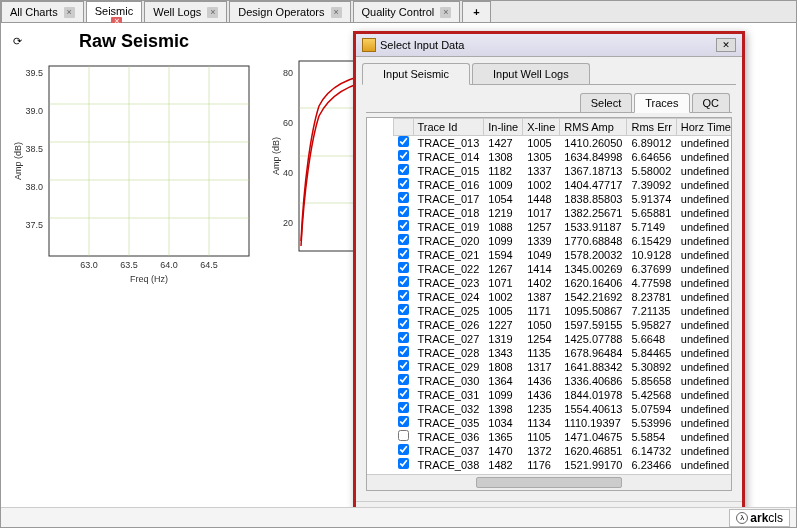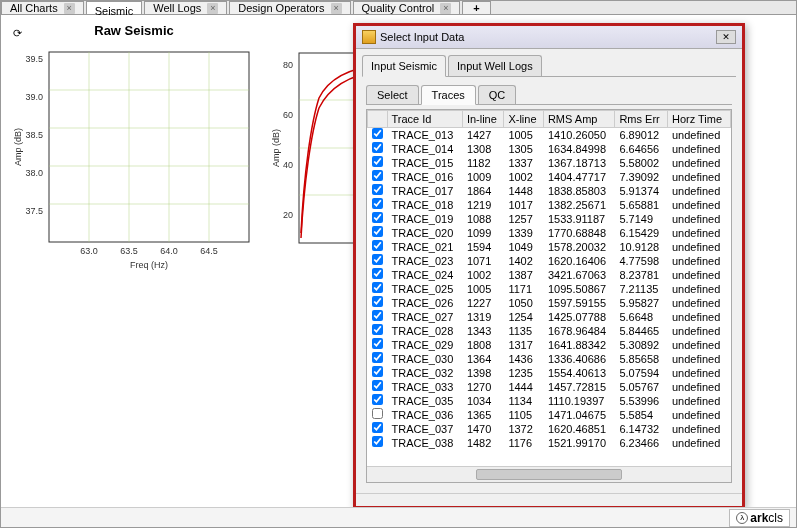--- a/index.html
+++ b/index.html
@@ -1,59 +1,59 @@
 <!DOCTYPE html>
 <html><head>
 <meta charset="utf-8">
 <style>
   * { box-sizing: border-box; margin: 0; padding: 0; }
   body { font-family: Tahoma, Arial, sans-serif; font-size: 11px; background: #fff; width: 797px; height: 528px; overflow: hidden; position: relative; border: 1px solid #999; }
   
   
-  .outer-tabs { display: flex; background: #e8e8e8; border-bottom: 1px solid #999; height: 14px; }
+  .outer-tabs { display: flex; background: #e8e8e8; border-bottom: 1px solid #999; height: 22px; }
   .outer-tab { display: flex; align-items: center; padding: 3px 8px; border: 1px solid #999; border-bottom: none; background: #f0f0f0; margin-right: 2px; cursor: pointer; font-size: 11px; }
   .outer-tab.active { background: #fff; flex-direction: column; }
   .outer-tab .close { margin-left: 6px; width: 11px; height: 11px; display: flex; align-items: center; justify-content: center; font-size: 9px; line-height: 1; }
   .close.red { background: #e06060; color: #fff; border-radius: 1px; }
   .close.gray { background: #ccc; color: #666; border-radius: 1px; }
   .outer-tab.plus { padding: 2px 10px; font-weight: bold; }
   
   .workspace { position: relative; height: calc(100% - 22px - 20px); background: #fff; padding: 8px; }
   
   
   .chart-area { display: flex; gap: 10px; }
   .chart-box { position: relative; }
-  .chart-title { text-align: center; font-weight: bold; font-size: 13px; margin-bottom: 4px; }
+  .chart-title { text-align: center; font-weight: bold; font-size: 18px; margin-bottom: 4px; }
   .refresh-icon { position: absolute; top: 4px; left: 4px; font-size: 11px; }
   
   svg.grid text { font-size: 9px; fill: #333; }
   svg.grid .gridline { stroke: #b0d080; stroke-width: 0.5; }
   svg.grid .seriesline { stroke: #c00; stroke-width: 1.5; fill: none; }
   
   
   .dialog { position: absolute; top: 8px; left: 352px; width: 392px; height: 486px; background: #f0f0f0; border: 3px solid #b91c1c; box-shadow: 2px 2px 8px rgba(0,0,0,0.3); display: flex; flex-direction: column; }
   .dialog-titlebar { background: linear-gradient(#e8e8f4, #d8d8e8); padding: 4px 6px; display: flex; align-items: center; justify-content: space-between; border-bottom: 1px solid #aaa; font-size: 11px; }
   .dialog-titlebar-left { display: flex; align-items: center; gap: 4px; }
   .dlg-icon { width: 14px; height: 14px; background: linear-gradient(#f8d060, #e0a020); border: 1px solid #a07010; }
   .dialog-close { width: 20px; height: 14px; background: #ddd; border: 1px solid #999; display: flex; align-items: center; justify-content: center; font-size: 9px; cursor: pointer; }
   
   .dialog-body { flex: 1; padding: 6px; display: flex; flex-direction: column; }
   
   .dlg-tabs { display: flex; border-bottom: 1px solid #aaa; }
-  .dlg-tab { padding: 4px 8px; border: 1px solid #aaa; border-bottom: none; background: #e4e4e4; margin-right: 2px; cursor: pointer; font-size: 11px; border-radius: 3px 3px 0 0; }
+  .dlg-tab { padding: 4px 20px; border: 1px solid #aaa; border-bottom: none; background: #e4e4e4; margin-right: 2px; cursor: pointer; font-size: 11px; border-radius: 3px 3px 0 0; }
   .dlg-tab.active { background: #f0f0f0; border-bottom: 1px solid #f0f0f0; margin-bottom: -1px; }
   
   .dlg-panel { flex: 1; padding: 8px 4px 4px 4px; display: flex; flex-direction: column; }
   
-  .sub-tabs { display: flex; border-bottom: 1px solid #aaa; margin-bottom: 4px; }
+  .sub-tabs { display: flex; border-bottom: 1px solid #aaa; margin-bottom: 4px; justify-content: flex-end; }
   .sub-tab { padding: 3px 10px; border: 1px solid #aaa; border-bottom: none; background: #e4e4e4; margin-right: 2px; cursor: pointer; font-size: 11px; border-radius: 3px 3px 0 0; }
   .sub-tab.active { background: #fbfbfb; border-bottom: 1px solid #fbfbfb; margin-bottom: -1px; }
   
   .table-wrap { flex: 1; border: 1px solid #aaa; background: #fff; overflow: hidden; position: relative; display: flex; flex-direction: column; }
-  .table-scroll { flex: 1; overflow-y: scroll; overflow-x: hidden; }
+  .table-scroll { flex: 1; overflow-y: scroll; overflow-x: hidden; padding-left: 26px; }
   
   table.data { width: 100%; border-collapse: collapse; font-size: 11px; }
   table.data th { background: #eee; border: 1px solid #ccc; padding: 2px 4px; text-align: left; font-weight: normal; white-space: nowrap; position: sticky; top: 0; }
   table.data td { padding: 0 4px; white-space: nowrap; border-right: 1px solid transparent; line-height: 14px; }
   table.data td.chk { width: 16px; text-align: center; }
   table.data input[type=checkbox] { width: 11px; height: 11px; }
   
   .hscroll { height: 16px; background: #eee; border-top: 1px solid #ccc; position: relative; }
   .hscroll-thumb { position: absolute; left: 30%; width: 40%; top: 2px; bottom: 2px; background: #ccc; border: 1px solid #aaa; border-radius: 2px; }
   
@@ -215,21 +215,21 @@
                     <td>TRACE_016</td>
                     <td>1009</td>
                     <td>1002</td>
                     <td>1404.47717</td>
                     <td>7.39092</td>
                     <td>undefined</td>
                   </tr>
                   <tr>
                     <td class="chk"><input type="checkbox" checked="" style=""></td>
                     <td>TRACE_017</td>
-                    <td>1864</td>
+                    <td>1054</td>
                     <td>1448</td>
                     <td>1838.85803</td>
                     <td>5.91374</td>
                     <td>undefined</td>
                   </tr>
                   <tr>
                     <td class="chk"><input type="checkbox" checked="" style=""></td>
                     <td>TRACE_018</td>
                     <td>1219</td>
                     <td>1017</td>
@@ -259,33 +259,42 @@
                     <td class="chk"><input type="checkbox" checked="" style=""></td>
                     <td>TRACE_021</td>
                     <td>1594</td>
                     <td>1049</td>
                     <td>1578.20032</td>
                     <td>10.9128</td>
                     <td>undefined</td>
                   </tr>
                   <tr>
                     <td class="chk"><input type="checkbox" checked="" style=""></td>
+                    <td>TRACE_022</td>
+                    <td>1267</td>
+                    <td>1414</td>
+                    <td>1345.00269</td>
+                    <td>6.37699</td>
+                    <td>undefined</td>
+                  </tr>
+                  <tr>
+                    <td class="chk"><input type="checkbox" checked="" style=""></td>
                     <td>TRACE_023</td>
                     <td>1071</td>
                     <td>1402</td>
                     <td>1620.16406</td>
                     <td>4.77598</td>
                     <td>undefined</td>
                   </tr>
                   <tr>
                     <td class="chk"><input type="checkbox" checked="" style=""></td>
                     <td>TRACE_024</td>
                     <td>1002</td>
                     <td>1387</td>
-                    <td>3421.67063</td>
+                    <td>1542.21692</td>
                     <td>8.23781</td>
                     <td>undefined</td>
                   </tr>
                   <tr>
                     <td class="chk"><input type="checkbox" checked="" style=""></td>
                     <td>TRACE_025</td>
                     <td>1005</td>
                     <td>1171</td>
                     <td>1095.50867</td>
                     <td>7.21135</td>
@@ -331,34 +340,34 @@
                     <td class="chk"><input type="checkbox" checked="" style=""></td>
                     <td>TRACE_030</td>
                     <td>1364</td>
                     <td>1436</td>
                     <td>1336.40686</td>
                     <td>5.85658</td>
                     <td>undefined</td>
                   </tr>
                   <tr>
                     <td class="chk"><input type="checkbox" checked="" style=""></td>
+                    <td>TRACE_031</td>
+                    <td>1099</td>
+                    <td>1436</td>
+                    <td>1844.01978</td>
+                    <td>5.42568</td>
+                    <td>undefined</td>
+                  </tr>
+                  <tr>
+                    <td class="chk"><input type="checkbox" checked="" style=""></td>
                     <td>TRACE_032</td>
                     <td>1398</td>
                     <td>1235</td>
                     <td>1554.40613</td>
                     <td>5.07594</td>
-                    <td>undefined</td>
-                  </tr>
-                  <tr>
-                    <td class="chk"><input type="checkbox" checked="" style=""></td>
-                    <td>TRACE_033</td>
-                    <td>1270</td>
-                    <td>1444</td>
-                    <td>1457.72815</td>
-                    <td>5.05767</td>
                     <td>undefined</td>
                   </tr>
                   <tr>
                     <td class="chk"><input type="checkbox" checked="" style=""></td>
                     <td>TRACE_035</td>
                     <td>1034</td>
                     <td>1134</td>
                     <td>1110.19397</td>
                     <td>5.53996</td>
                     <td>undefined</td>

